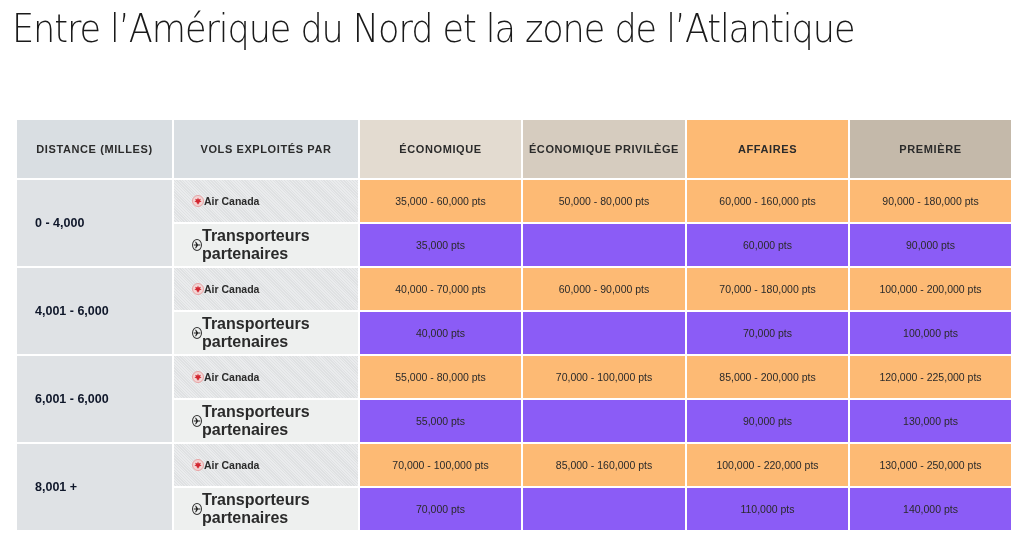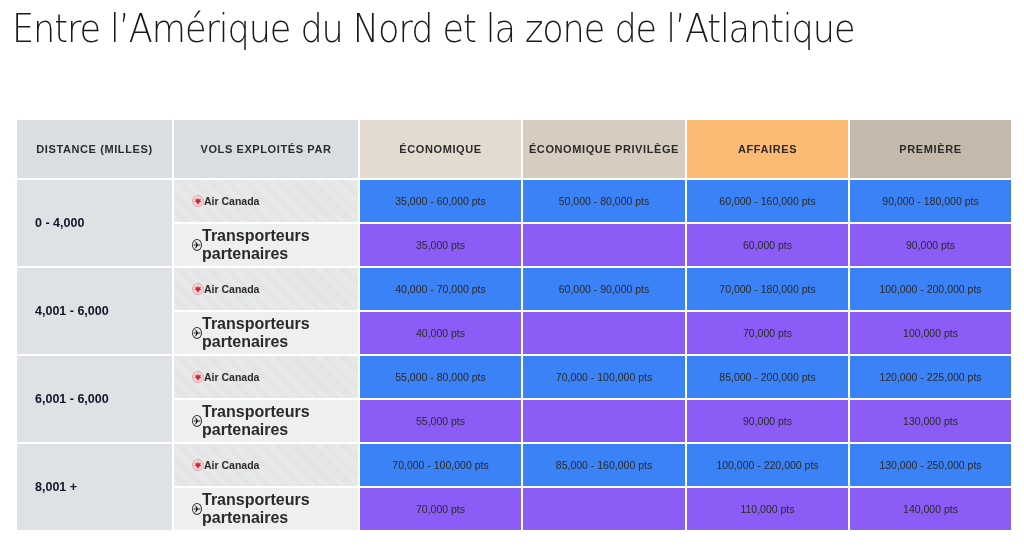--- a/index.html
+++ b/index.html
@@ -53,21 +53,21 @@
 
     td { padding: 0; font-size: 10.5px; text-align: center; color: #2a2a2a; }
     td.dist {
       background: #dfe2e5;
       text-align: left;
       padding-left: 18px;
       font-size: 12.5px;
       font-weight: bold;
       color: #0f172a;
     }
-    tr.ac td.val { background: #3b82f6; height: 42px; }
+    tr.ac td.val { background: #fdba74; height: 42px; }
     tr.pt td.val { background: #8b5cf6; height: 42px; }
     tr.ac td.ops {
       background: #e3e5e7;
       background-image: repeating-linear-gradient(45deg, rgba(255,255,255,0.25) 0 1px, rgba(0,0,0,0.02) 1px 2px);
       text-align: left;
       padding-left: 18px;
       font-weight: bold;
       font-size: 10.5px;
     }
     tr.pt td.ops {

